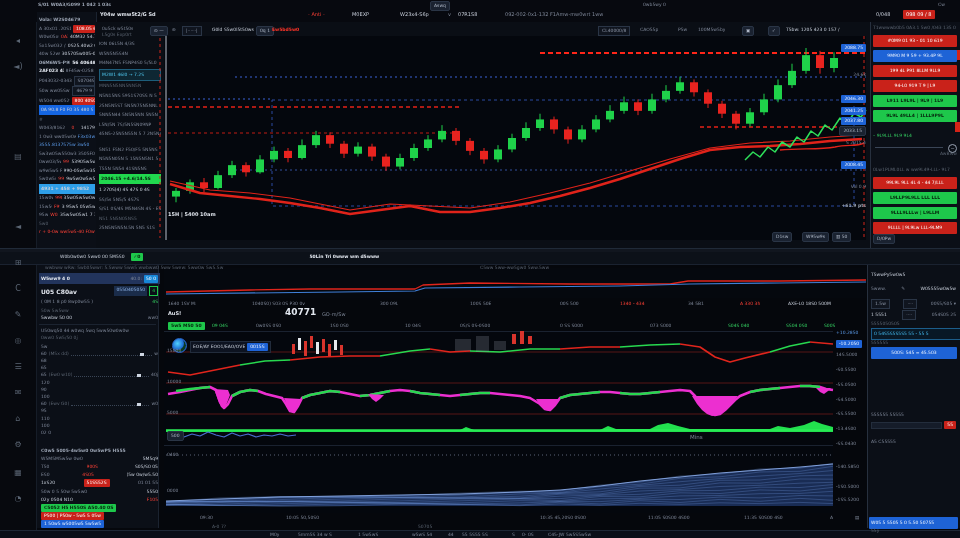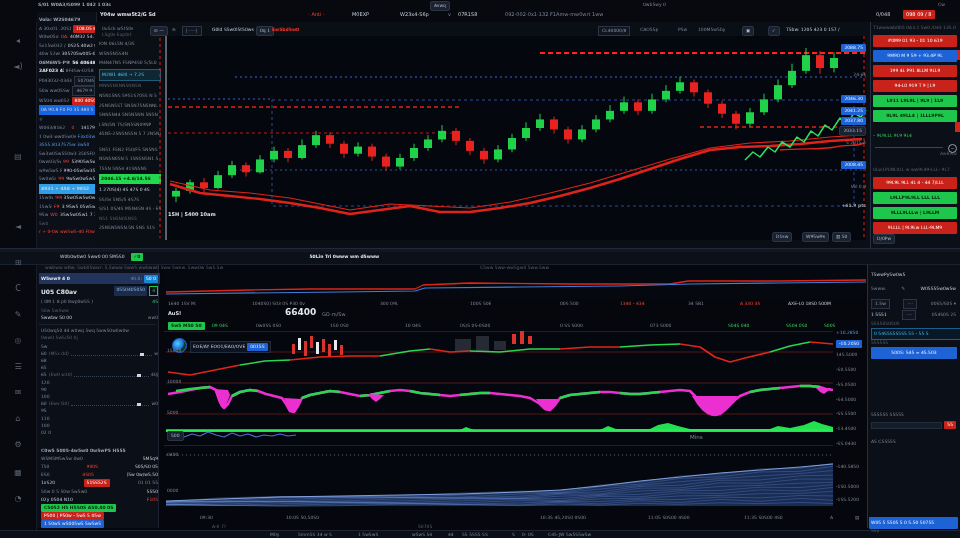--- a/index.html
+++ b/index.html
@@ -551,21 +551,21 @@
     <div class="abs f45 nw dim" style="left:168px;top:300px;">1640 1SV M:</div>
     <div class="abs f45 nw dim" style="left:252px;top:300px;">1040S0) S03 0S P30 0v</div>
     <div class="abs f45 nw dim" style="left:380px;top:300px;">300 09L</div>
     <div class="abs f45 nw dim" style="left:470px;top:300px;">100S 50E</div>
     <div class="abs f45 nw dim" style="left:560px;top:300px;">00S 500</div>
     <div class="abs f45 nw red" style="left:620px;top:300px;">1340 - 434</div>
     <div class="abs f45 nw dim" style="left:688px;top:300px;">34 5B1</div>
     <div class="abs f45 nw red" style="left:740px;top:300px;">A 330 3h</div>
     <div class="abs f45 nw txt" style="left:788px;top:300px;">AXE-L0 18S0 500M</div>
     <div class="abs f5 txtB nw" style="left:168px;top:309px;">AuS!</div>
-    <div class="abs nw txtB" style="left:285px;top:307px;font-size:9px;">66400</div>
+    <div class="abs nw txtB" style="left:285px;top:307px;font-size:9px;">40771</div>
     <div class="abs f5 dim nw" style="left:322px;top:310px;">GO-m/Sw</div>
     <div class="abs f45 nw greenbg" style="left:168px;top:322px;">5w5 M50 50</div>
     <div class="abs f45 nw green" style="left:212px;top:322px;">09 04S</div>
     <div class="abs f45 nw dim" style="left:256px;top:322px;">0w0SS 0S0</div>
     <div class="abs f45 nw dim" style="left:330px;top:322px;">1S0 0S0</div>
     <div class="abs f45 nw dim" style="left:405px;top:322px;">10 04S</div>
     <div class="abs f45 nw dim" style="left:460px;top:322px;">0S/S 0S-0S00</div>
     <div class="abs f45 nw dim" style="left:560px;top:322px;">0 SS S000</div>
     <div class="abs f45 nw dim" style="left:650px;top:322px;">073 S000</div>
     <div class="abs f45 nw green" style="left:728px;top:322px;">S04S 040</div>

